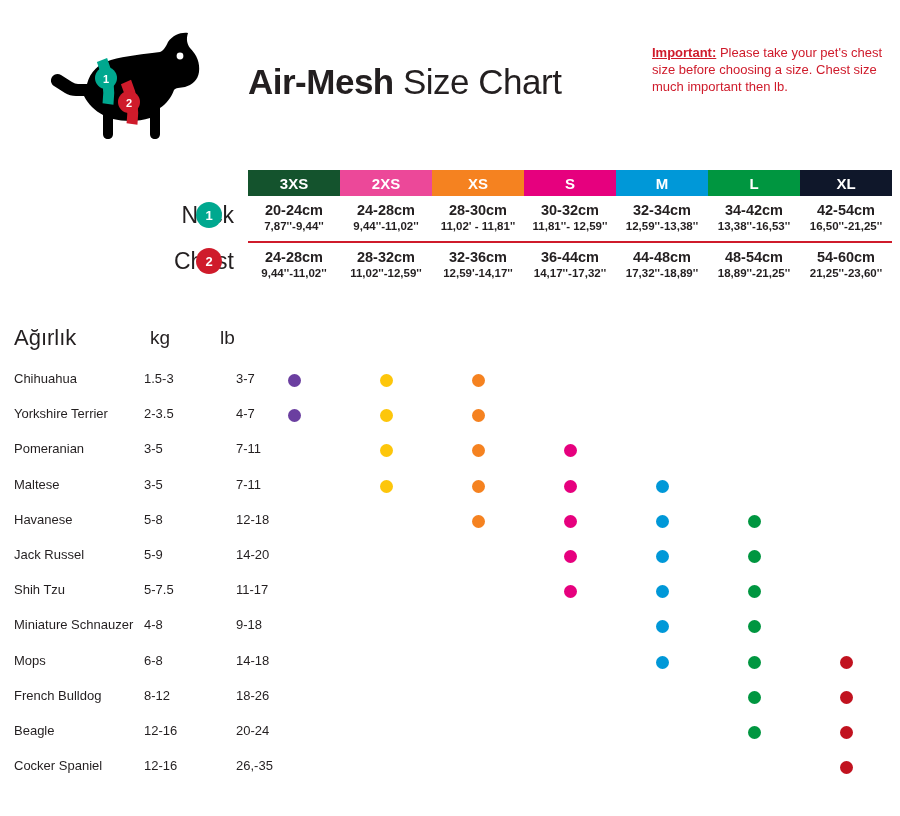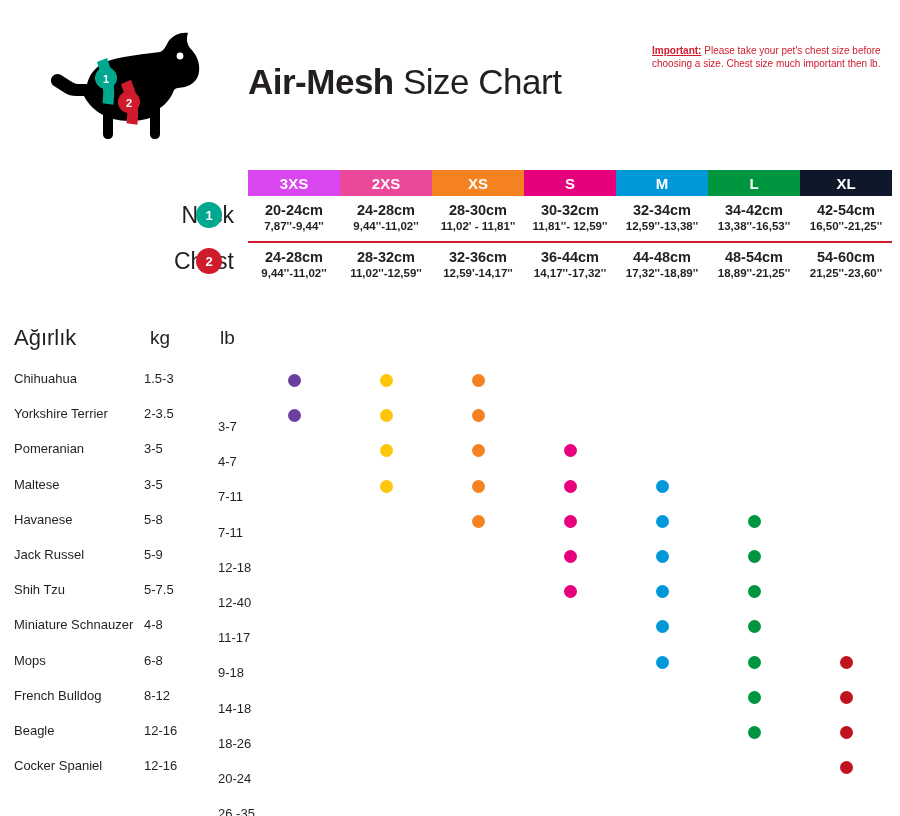--- a/index.html
+++ b/index.html
@@ -39,21 +39,21 @@
   }
   .title .light {
     font-weight: 300;
   }
   .important {
     position: absolute;
     left: 652px;
     top: 44px;
     width: 240px;
     color: #cf1b2b;
-    font-size: 10px;
+    font-size: 13px;
     line-height: 1.32;
   }
   .important .imp-head {
     font-weight: 700;
     text-decoration: underline;
   }
 
   
   .size-table {
     position: absolute;
@@ -190,24 +190,23 @@
     font-size: 13px;
   }
   .b-kg {
     position: absolute;
     left: 144px;
     top: 8px;
     font-size: 13px;
   }
   .b-lb {
     position: absolute;
-    left: 218px;
+    left: 236px;
     top: 8px;
     font-size: 13px;
-    margin-top: 48px;
   }
   .dots {
     position: absolute;
     left: 248px;
     top: 0;
     width: 644px;
     height: 100%;
     display: flex;
   }
   .dot-cell {
@@ -257,21 +256,21 @@
 
   <div class="row-labels">
     <div class="row-label neck">Neck</div>
     <div class="badge neck-badge">1</div>
     <div class="row-label chest">Chest</div>
     <div class="badge chest-badge">2</div>
   </div>
 
   <div class="cols">
     <div class="head-row" id="size-head">
-        <div class="head-cell" style="background: #d946ef;">3XS</div>
+        <div class="head-cell" style="background: #14532d;">3XS</div>
         <div class="head-cell" style="background: #ec4899;">2XS</div>
         <div class="head-cell" style="background: rgb(245, 130, 32);">XS</div>
         <div class="head-cell" style="background: rgb(230, 0, 126);">S</div>
         <div class="head-cell" style="background: rgb(0, 152, 216);">M</div>
         <div class="head-cell" style="background: rgb(0, 150, 64);">L</div>
         <div class="head-cell" style="background: #0f172a;">XL</div>
       </div>
     <div class="data-row" id="neck-row">
         <div class="data-cell">
           <span class="cm">20-24cm</span>
@@ -443,21 +442,21 @@
           </div>
           <div class="dot-cell">
             <span class="dot" style="background: rgb(0, 150, 64);"></span>
           </div>
           <div class="dot-cell"></div>
         </div>
       </div>
       <div class="breed-row">
         <div class="b-name">Jack Russel</div>
         <div class="b-kg">5-9</div>
-        <div class="b-lb">12-40</div>
+        <div class="b-lb">14-20</div>
         <div class="dots">
           <div class="dot-cell"></div>
           <div class="dot-cell"></div>
           <div class="dot-cell"></div>
           <div class="dot-cell">
             <span class="dot" style="background: rgb(230, 0, 126);"></span>
           </div>
           <div class="dot-cell">
             <span class="dot" style="background: rgb(0, 152, 216);"></span>
           </div>

